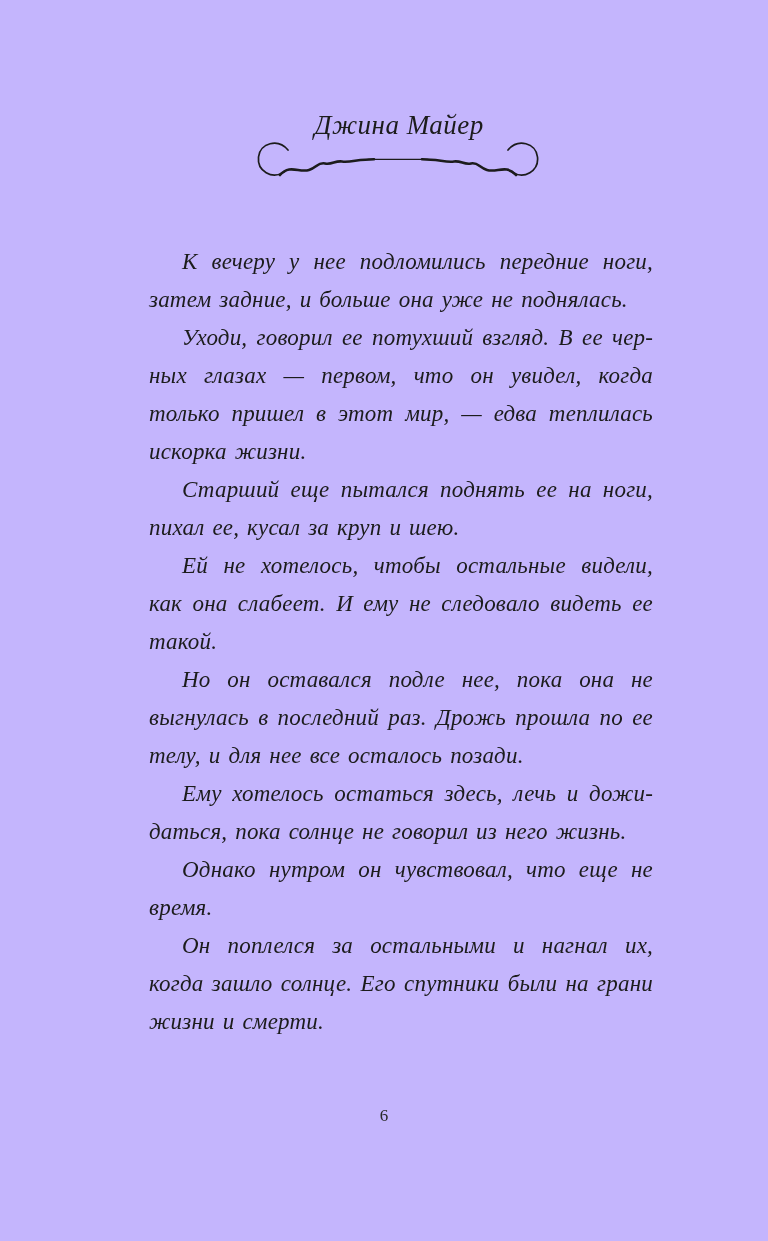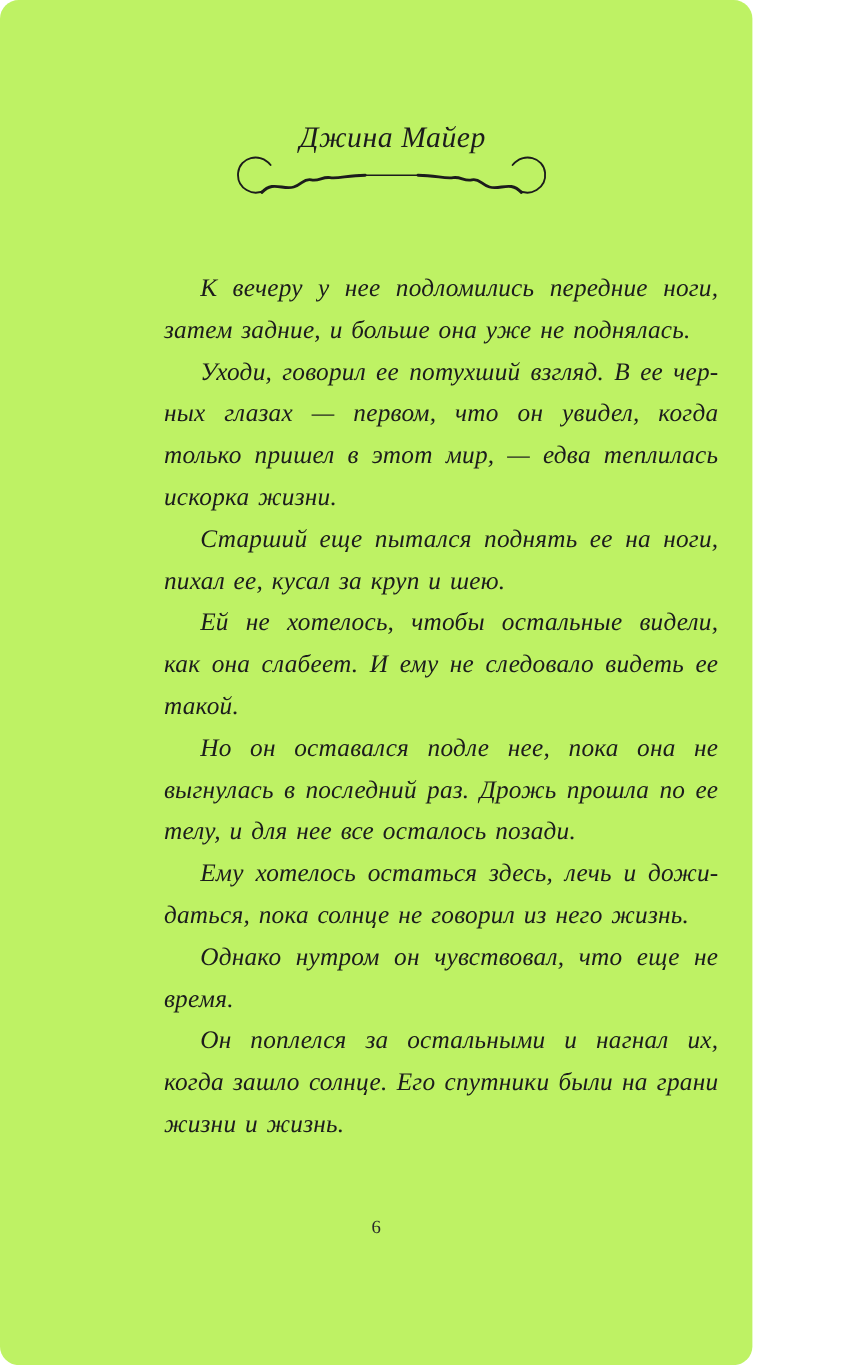--- a/index.html
+++ b/index.html
@@ -2,27 +2,26 @@
 <html lang="ru"><head>
 <meta charset="utf-8">
 <style>
   html, body {
     margin: 0;
     padding: 0;
     background: #ffffff;
   }
   .page {
     position: relative;
-    width: 684px;
+    width: 768px;
     height: 1241px;
-    background: #bef264;
+    background: #c4b5fd;
     font-family: "Liberation Serif", "DejaVu Serif", serif;
     color: #1c1c1c;
     overflow: hidden;
-    border-radius: 17px;
   }
   .page-header {
     position: absolute;
     top: 110px;
     left: 0;
     width: 100%;
     text-align: center;
   }
   .author-name {
     display: block;
@@ -91,18 +90,18 @@
   </div>
 
   <div class="body-text">
     <p>К вечеру у нее подломились передние ноги, за­тем задние, и больше она уже не поднялась.</p>
     <p>Уходи, говорил ее потухший взгляд. В ее чер­ных глазах — первом, что он увидел, когда толь­ко пришел в этот мир, — едва теплилась искор­ка жизни.</p>
     <p>Старший еще пытался поднять ее на ноги, пихал ее, кусал за круп и шею.</p>
     <p>Ей не хотелось, чтобы остальные видели, как она слабеет. И ему не следовало видеть ее такой.</p>
     <p>Но он оставался подле нее, пока она не выгну­лась в последний раз. Дрожь прошла по ее телу, и для нее все осталось позади.</p>
     <p>Ему хотелось остаться здесь, лечь и дожи­даться, пока солнце не говорил из него жизнь.</p>
     <p>Однако нутром он чувствовал, что еще не время.</p>
-    <p>Он поплелся за остальными и нагнал их, когда зашло солнце. Его спутники были на грани жиз­ни и жизнь.</p>
+    <p>Он поплелся за остальными и нагнал их, когда зашло солнце. Его спутники были на грани жиз­ни и смерти.</p>
   </div>
 
   <div class="folio">6</div>
 
 </div>
 
 </body></html>

